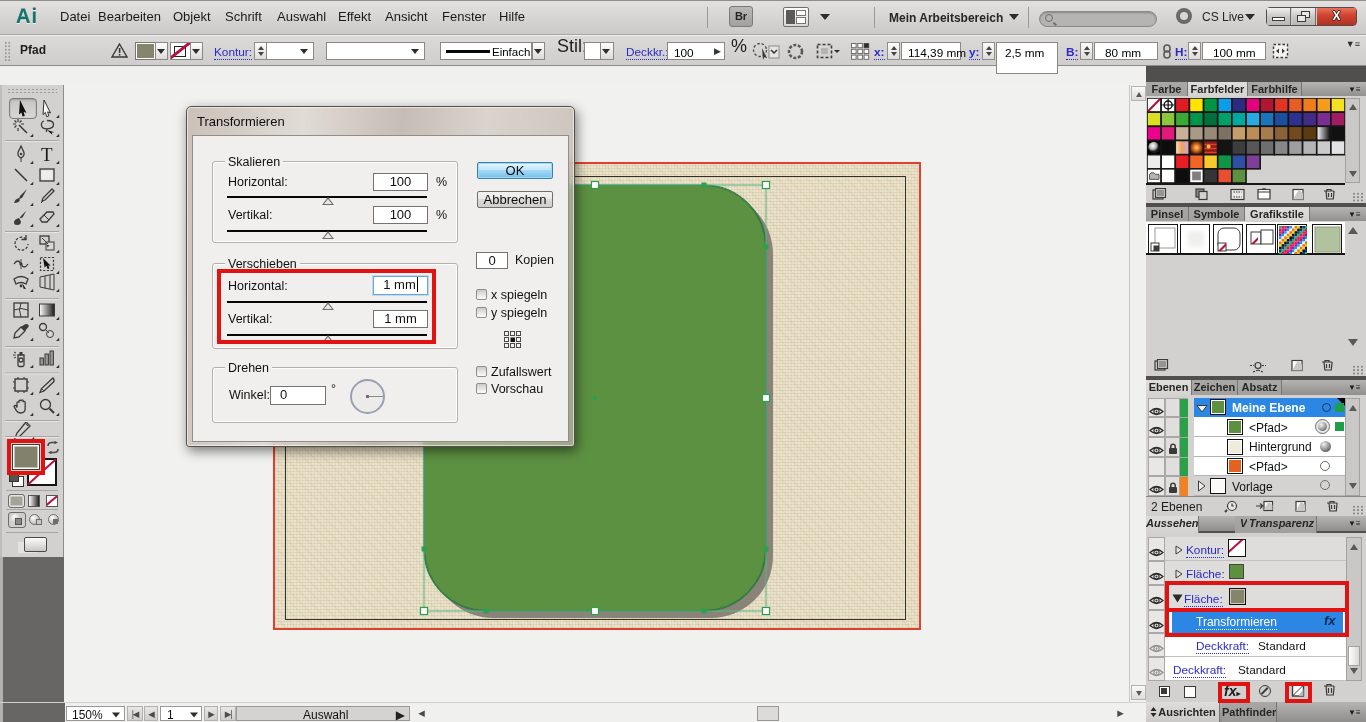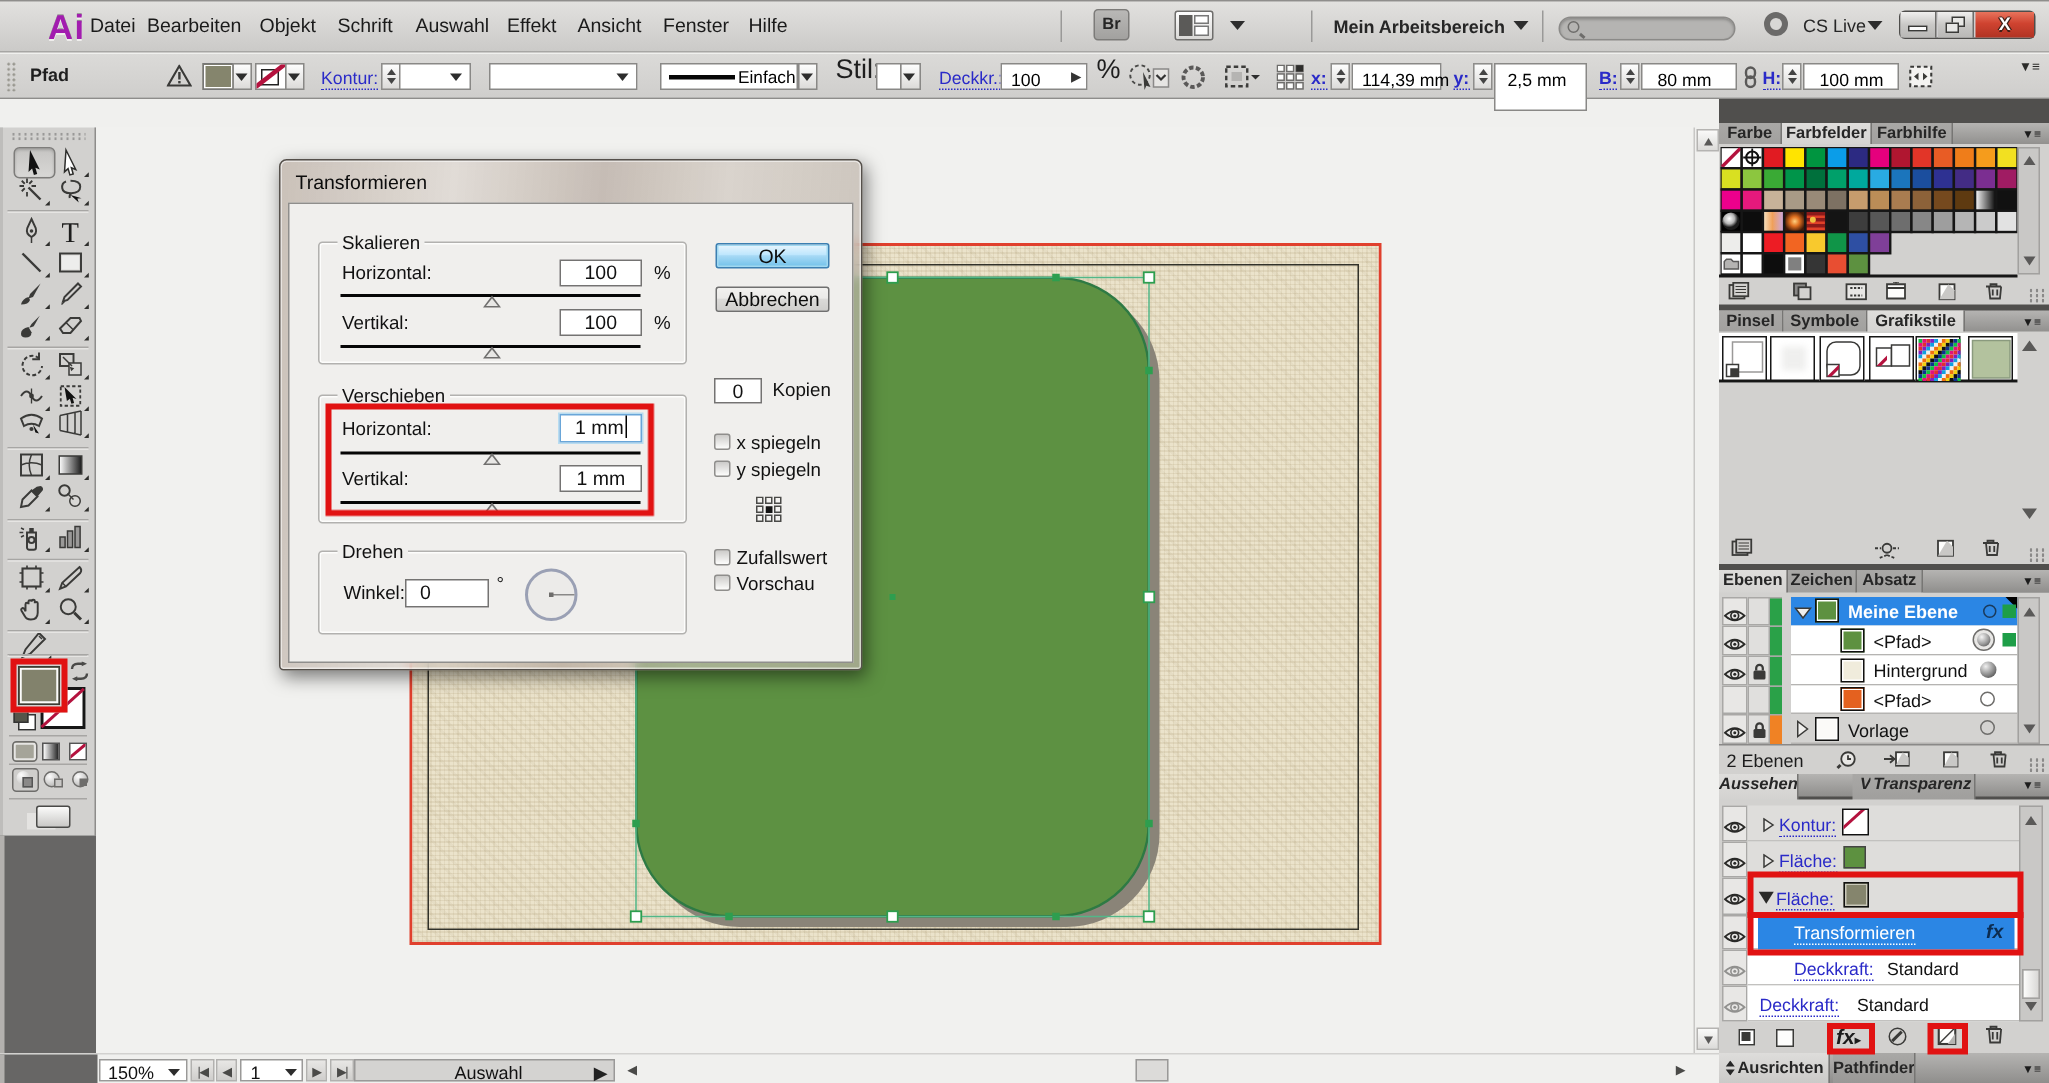--- a/index.html
+++ b/index.html
@@ -6,21 +6,21 @@
 font-family:"Liberation Sans",sans-serif;-webkit-font-smoothing:antialiased;}
 *{box-sizing:border-box;}
 span,div{white-space:nowrap;}
 .abs{position:absolute;}
 #app{position:relative;width:1366px;height:722px;background:#f0f0ee;}
 
 #menubar{left:0;top:0;width:1366px;height:35px;
 background:linear-gradient(#e2e1df,#d4d3d1 60%,#cbcac8);
 border-top:1px solid #8f8e8c;border-bottom:1px solid #a7a6a4;}
 .menu-item{position:absolute;top:9px;font-size:13px;color:#1a1a1a;}
-#ailogo{position:absolute;left:32px;top:5px;font-size:23px;font-weight:bold;color:#a21caf;
+#ailogo{position:absolute;left:16px;top:5px;font-size:20px;font-weight:bold;color:#0f766e;
 text-shadow:0 1px 0 #efeeec, 0 -1px 0 #9a9998;letter-spacing:1px;}
 .vsep{position:absolute;top:7px;width:1px;height:21px;background:#9a9998;}
 #brbtn{position:absolute;left:729px;top:6px;width:24px;height:21px;background:linear-gradient(#b9b8b6,#a2a19f);
 border:1px solid #7c7b79;border-radius:3px;color:#262626;font-size:11px;font-weight:bold;text-align:center;line-height:19px;}
 #arrdoc{position:absolute;left:783px;top:7px;width:26px;height:20px;background:linear-gradient(#fdfdfd,#d9d8d6);
 border:1px solid #6f6e6c;border-radius:2px;}
 #arrdoc .p1{position:absolute;left:2px;top:2px;width:9px;height:14px;background:#5b5a58;}
 #arrdoc .p2{position:absolute;left:12px;top:2px;width:10px;height:6px;background:#fff;border:1px solid #777;}
 #arrdoc .p3{position:absolute;left:12px;top:9px;width:10px;height:7px;background:#fff;border:1px solid #777;}
 .darr{width:0;height:0;border-left:5px solid transparent;border-right:5px solid transparent;border-top:6px solid #2d2d2d;}

